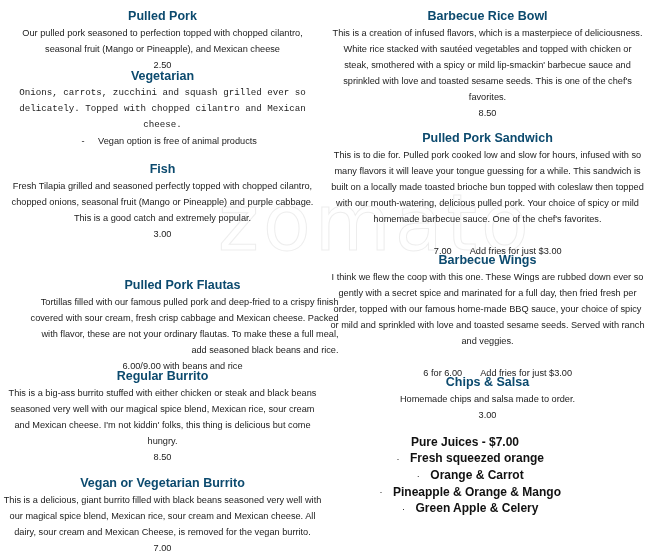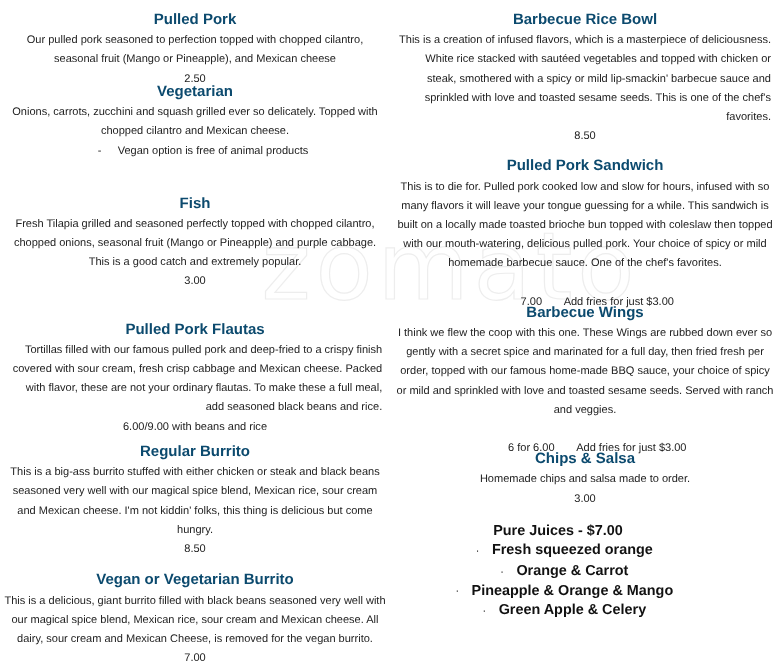--- a/index.html
+++ b/index.html
@@ -122,33 +122,33 @@
   <div class="col col-left">
 
     <div class="item" style="top:8px;">
       <div class="item-title">Pulled Pork</div>
       <div class="item-desc" style="width:300px;">Our pulled pork seasoned to perfection topped with chopped cilantro, seasonal fruit (Mango or Pineapple), and Mexican cheese</div>
       <div class="item-price">2.50</div>
     </div>
 
     <div class="item" style="top:68px;">
       <div class="item-title">Vegetarian</div>
-      <div class="item-desc" style="width:312px;">Onions, carrots, zucchini and squash grilled ever so delicately. Topped with chopped cilantro and Mexican cheese.</div>
+      <div class="item-desc" style="width:312px;font-family:Liberation Mono, monospace;">Onions, carrots, zucchini and squash grilled ever so delicately. Topped with chopped cilantro and Mexican cheese.</div>
       <div class="item-note">
         <span class="bullet">-</span><span>Vegan option is free of animal products</span>
       </div>
     </div>
 
     <div class="item" style="top:161px;">
       <div class="item-title">Fish</div>
       <div class="item-desc" style="width:312px;">Fresh Tilapia grilled and seasoned perfectly topped with chopped cilantro, chopped onions, seasonal fruit (Mango or Pineapple) and purple cabbage. This is a good catch and extremely popular.</div>
       <div class="item-price">3.00</div>
     </div>
 
-    <div class="item" style="top:266px;">
+    <div class="item" style="top:277px;padding-left:20px;">
       <div class="item-title">Pulled Pork Flautas</div>
       <div class="item-desc" style="width:312px;text-align:right;">Tortillas filled with our famous pulled pork and deep-fried to a crispy finish covered with sour cream, fresh crisp cabbage and Mexican cheese. Packed with flavor, these are not your ordinary flautas. To make these a full meal, add seasoned black beans and rice.</div>
       <div class="item-price">6.00/9.00 with beans and rice</div>
     </div>
 
     <div class="item" style="top:368px;">
       <div class="item-title">Regular Burrito</div>
       <div class="item-desc" style="width:312px;">This is a big-ass burrito stuffed with either chicken or steak and black beans seasoned very well with our magical spice blend, Mexican rice, sour cream and Mexican cheese. I'm not kiddin' folks, this thing is delicious but come hungry.</div>
       <div class="item-price">8.50</div>
     </div>
@@ -157,21 +157,21 @@
       <div class="item-title">Vegan or Vegetarian Burrito</div>
       <div class="item-desc" style="width:318px;">This is a delicious, giant burrito filled with black beans seasoned very well with our magical spice blend, Mexican rice, sour cream and Mexican cheese. All dairy, sour cream and Mexican Cheese, is removed for the vegan burrito.</div>
       <div class="item-price">7.00</div>
     </div>
   </div>
 
   <div class="col col-right">
 
     <div class="item" style="top:8px;">
       <div class="item-title">Barbecue Rice Bowl</div>
-      <div class="item-desc" style="width:310px;text-align:right;">This is a creation of infused flavors, which is a masterpiece of deliciousness. White rice stacked with sautéed vegetables and topped with chicken or steak, smothered with a spicy or mild lip-smackin' barbecue sauce and sprinkled with love and toasted sesame seeds. This is one of the chef's favorites.</div>
+      <div class="item-desc" style="width:310px;">This is a creation of infused flavors, which is a masterpiece of deliciousness. White rice stacked with sautéed vegetables and topped with chicken or steak, smothered with a spicy or mild lip-smackin' barbecue sauce and sprinkled with love and toasted sesame seeds. This is one of the chef's favorites.</div>
       <div class="item-price">8.50</div>
     </div>
 
     <div class="item" style="top:130px;">
       <div class="item-title">Pulled Pork Sandwich</div>
       <div class="item-desc" style="width:316px;">This is to die for. Pulled pork cooked low and slow for hours, infused with so many flavors it will leave your tongue guessing for a while. This sandwich is built on a locally made toasted brioche bun topped with coleslaw then topped with our mouth-watering, delicious pulled pork. Your choice of spicy or mild homemade barbecue sauce. One of the chef's favorites.</div>
       <div class="item-price">
         <span>7.00</span><span class="price-extra">Add fries for just $3.00</span>
       </div>
     </div>

